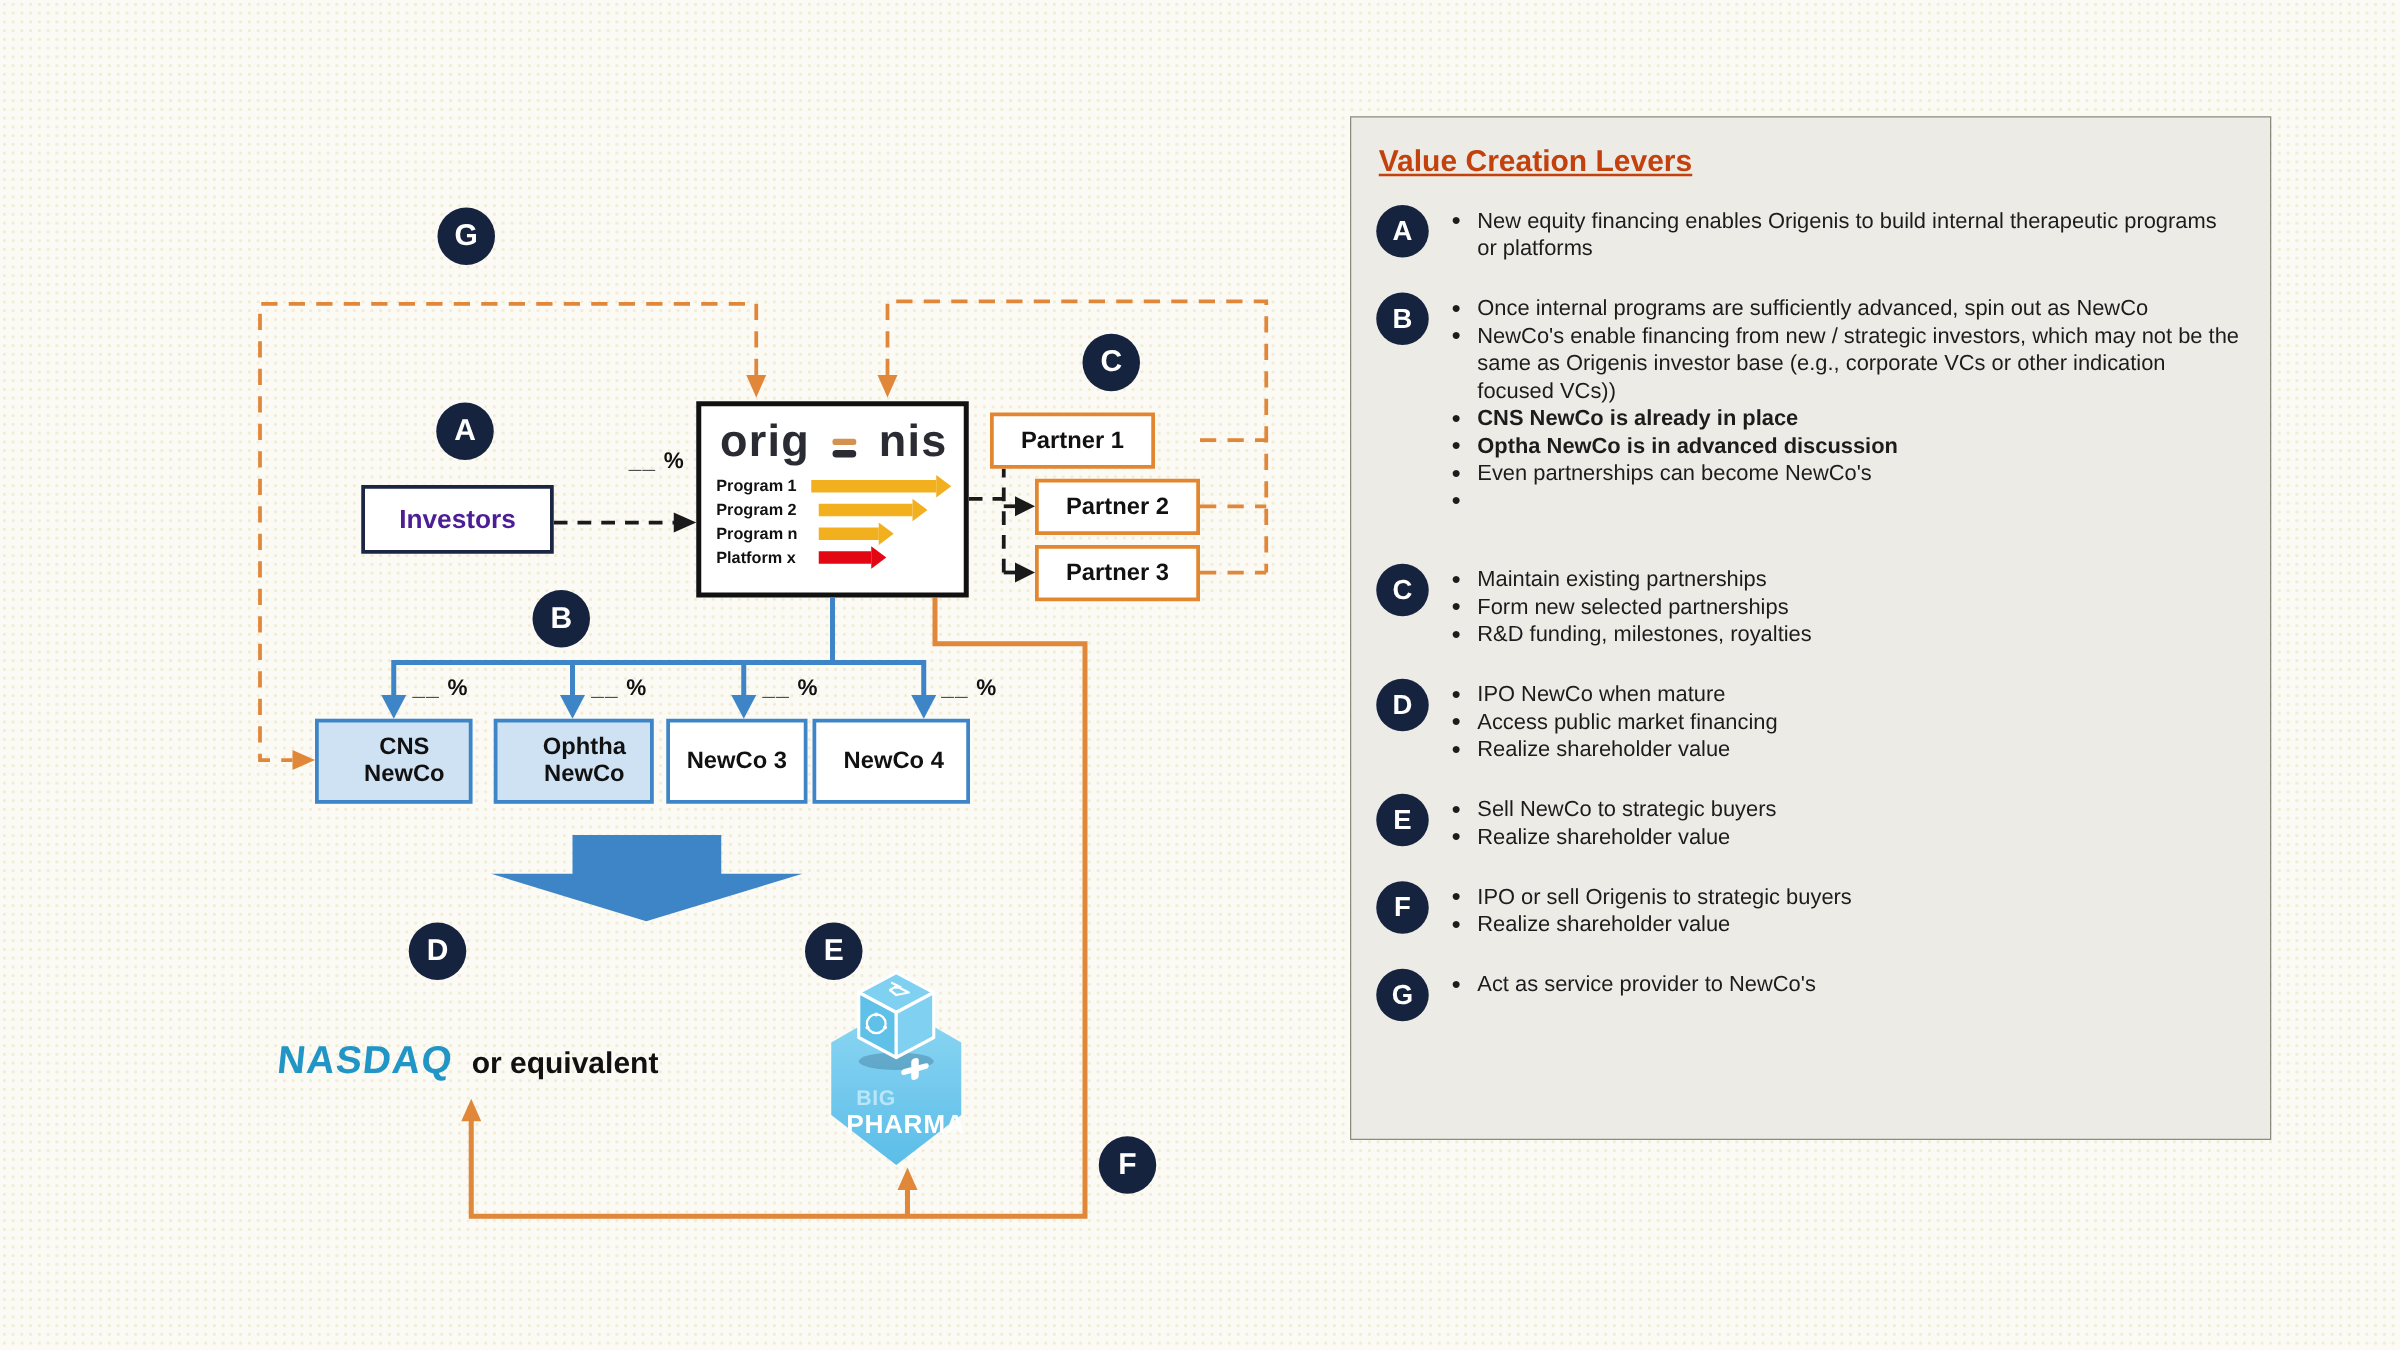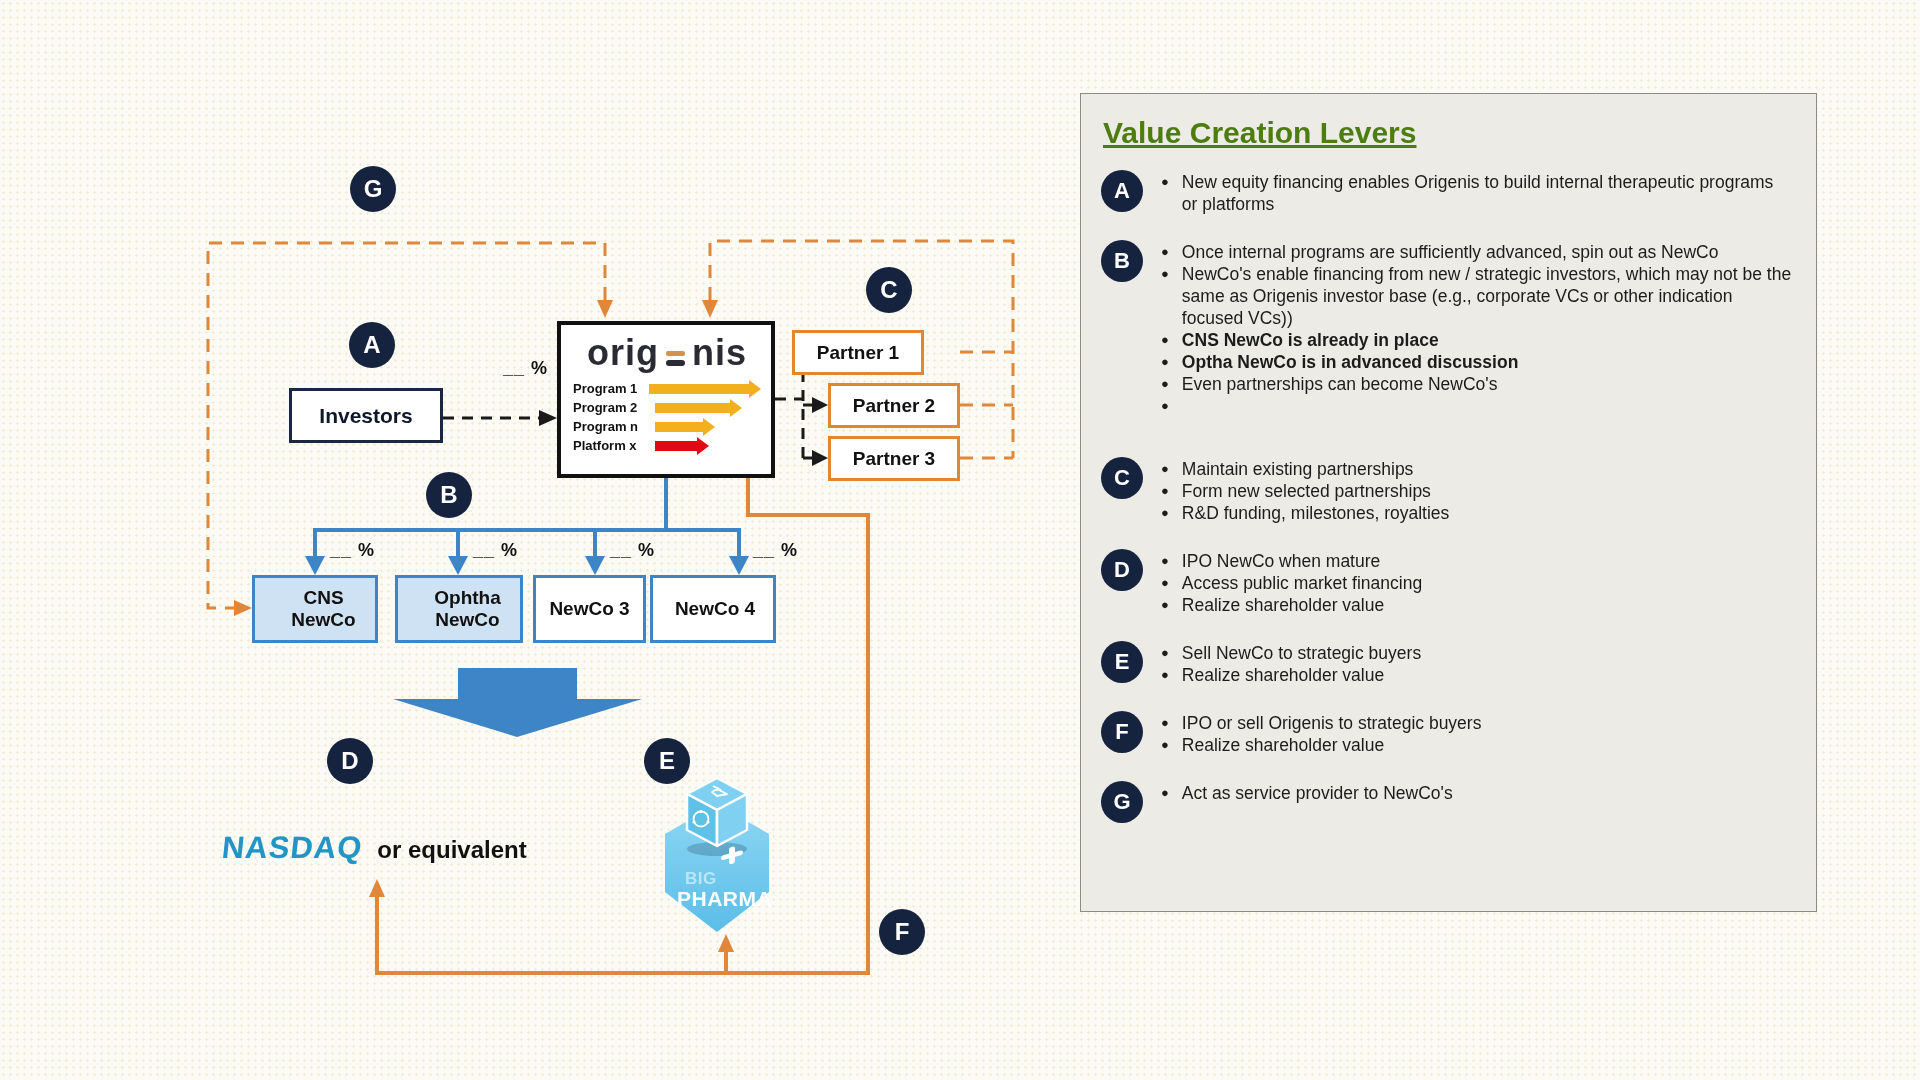--- a/index.html
+++ b/index.html
@@ -23,24 +23,24 @@
   .pos-b { left:426px; top:472px; }
   .pos-c { left:866px; top:267px; }
   .pos-d { left:327px; top:738px; }
   .pos-e { left:644px; top:738px; }
   .pos-f { left:879px; top:909px; }
   .pos-g { left:350px; top:166px; }
 
   
   .box { position:absolute; background:#fff; display:flex; align-items:center; justify-content:center; }
   .investors-box { left:289px; top:388px; width:154px; height:55px; border:3px solid #1b2644;
-                   font-size:21px; font-weight:bold; color:#0f172a; }
+                   font-size:21px; font-weight:bold; color:#4c1d95; }
   .origenis-box { left:557px; top:321px; width:218px; height:157px; border:4px solid #111;
                   flex-direction:column; justify-content:flex-start; padding:10px 10px 8px 12px; align-items:stretch; }
-  .origenis-logo { display:flex; align-items:center; justify-content:center; gap:5px;
+  .origenis-logo { display:flex; align-items:center; justify-content:center; gap:16px;
                    font-size:36px; font-weight:800; color:#2b2b33; letter-spacing:1px; line-height:1; margin-bottom:8px; }
   .e-glyph { display:inline-flex; flex-direction:column; gap:4px; margin:0 2px; align-self:center; padding-top:10px; }
   .e-glyph .bar-top { width:19px; height:5px; background:#d4914f; border-radius:2px; }
   .e-glyph .bar-bottom { width:19px; height:6px; background:#2b2b33; border-radius:3px; }
   .program-row { display:flex; align-items:center; height:19px; }
   .program-row .p-label { width:82px; font-size:13px; font-weight:bold; color:#111; }
   .p-arrow { display:flex; align-items:center; }
   .p-arrow .bar { height:10px; }
   .p-arrow .head { width:0; height:0; border-top:9px solid transparent; border-bottom:9px solid transparent; border-left:12px solid #f2b01e; }
 
@@ -66,21 +66,21 @@
 
   
   .nasdaq-row { position:absolute; left:222px; top:830px; display:flex; align-items:baseline; gap:15px; }
   .nasdaq-logo { font-size:31px; font-weight:800; color:#2095c6; letter-spacing:1px; transform:skewX(-6deg); }
   .or-equivalent { font-size:24px; font-weight:bold; color:#111; }
   .bigpharma-svg { position:absolute; left:655px; top:772px; }
 
   
   .panel { position:absolute; left:1080px; top:93px; width:737px; height:819px;
            background:#ecebe6; border:1px solid #8d8d7e; padding:20px 24px 0 20px; }
-  .panel-title { font-size:30px; font-weight:bold; color:#4d7c0f; text-decoration:underline; margin:2px 0 20px 2px; }
+  .panel-title { font-size:24px; font-weight:bold; color:#c2410c; text-decoration:underline; margin:2px 0 20px 2px; }
   .panel-section { display:flex; gap:18px; margin-bottom:25px; }
   .panel-section:nth-child(2) { margin-bottom:42px; }
   .section-circle { flex:none; width:42px; height:42px; border-radius:50%; background:#16233f; color:#fff;
                     font-weight:bold; font-size:22px; display:flex; align-items:center; justify-content:center; margin-top:0px; }
   .bullets { display:flex; flex-direction:column; padding-top:1px; }
   .bullet { display:flex; gap:13px; font-size:17.5px; line-height:1.26; color:#1c1c1c; }
   .bullet .dot { font-size:13px; padding-top:3px; flex:none; }
   .bullet .bold { font-weight:bold; }
 </style>
 </head>

